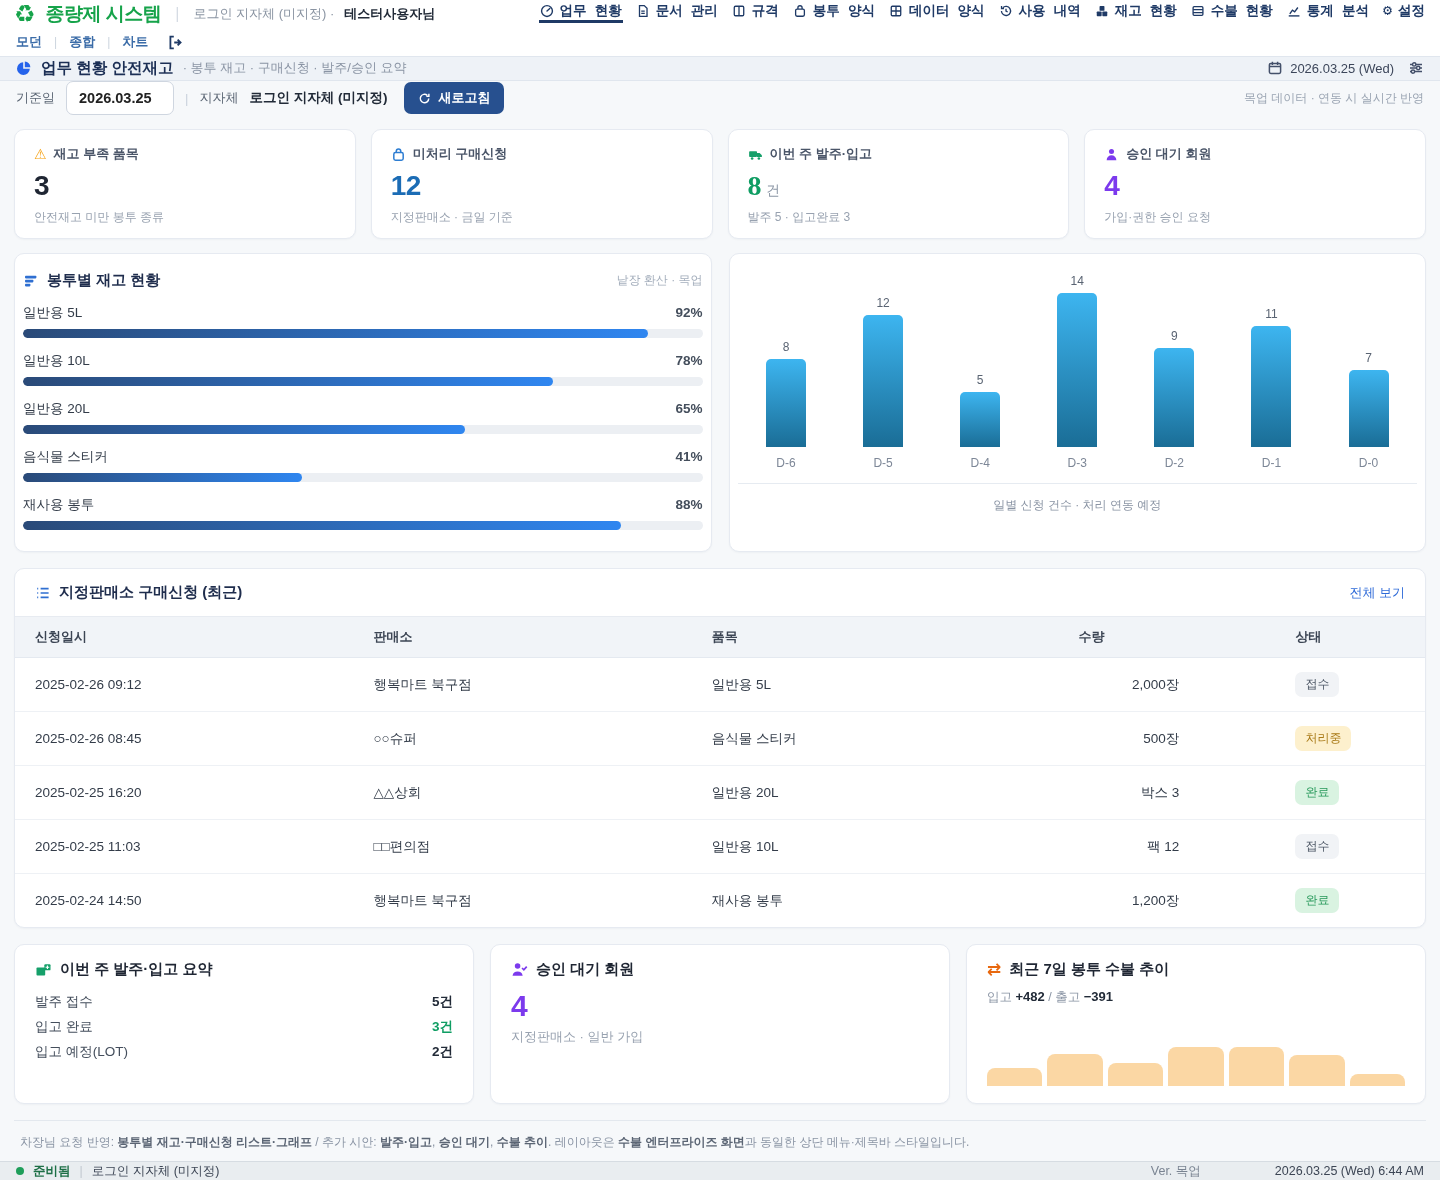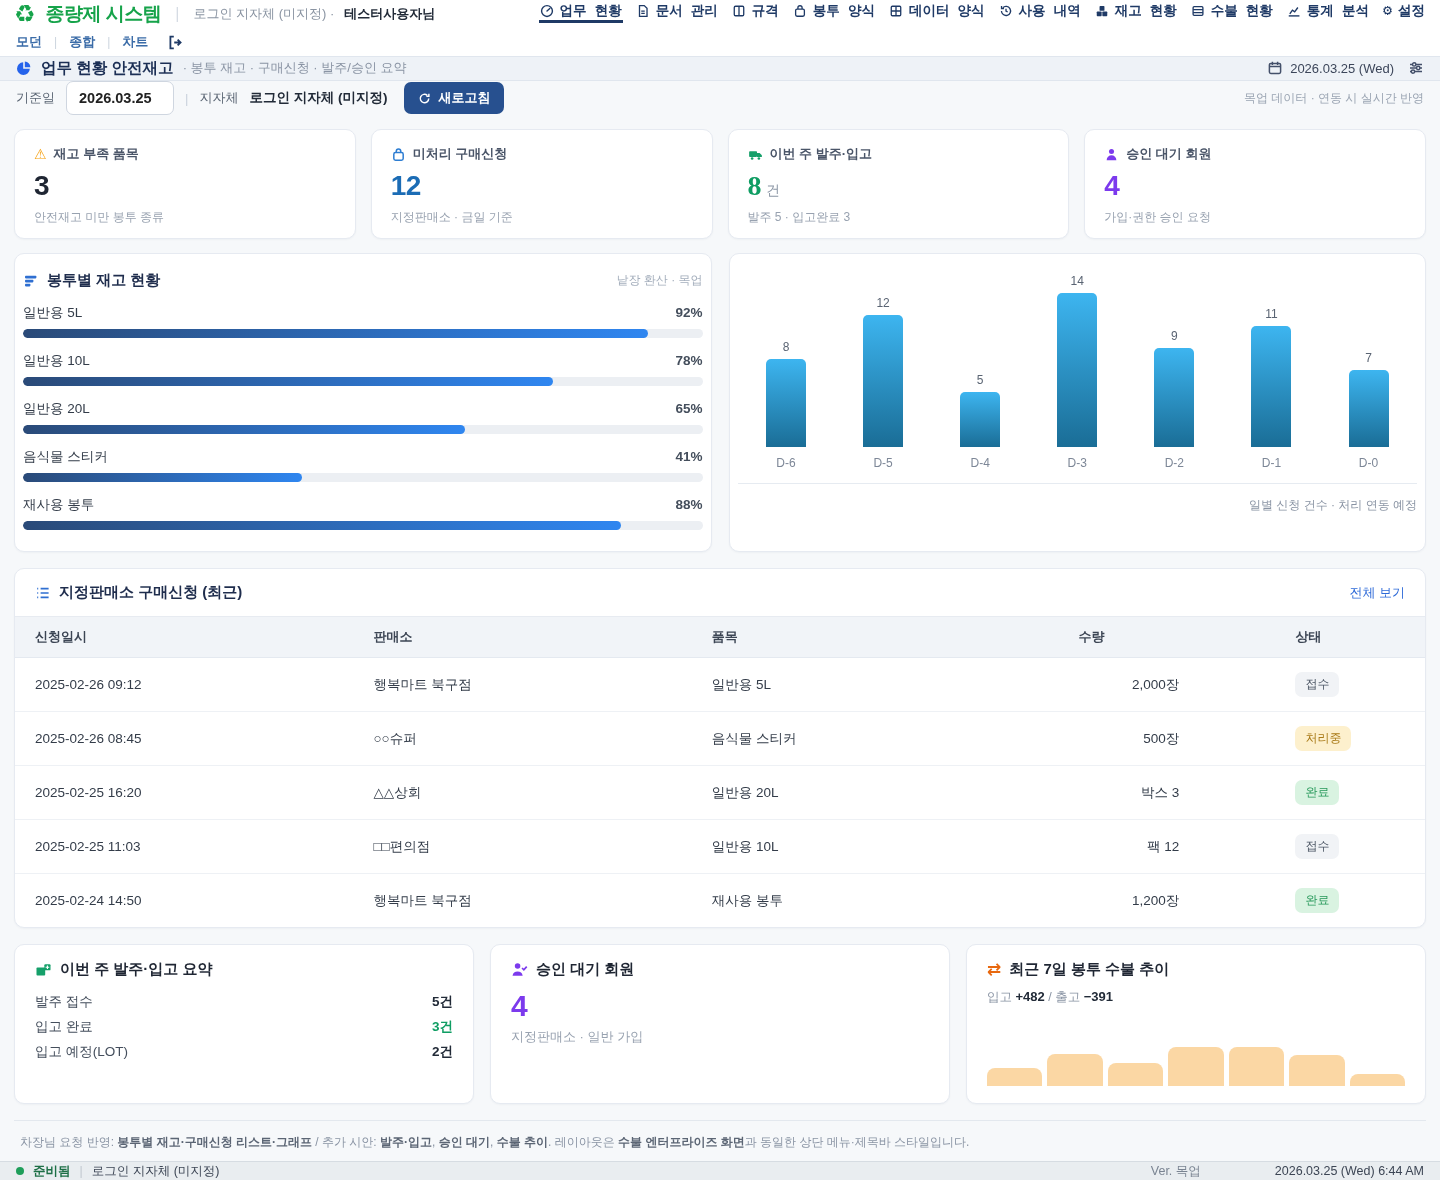--- a/index.html
+++ b/index.html
@@ -78,21 +78,21 @@
   .inv-pct { font-size:13.5px; color:#444e5c; font-weight:700; }
   .inv-track { margin-top:7px; height:9px; border-radius:5px; background:#eceff3; overflow:hidden; }
   .inv-fill { height:100%; border-radius:5px; background:linear-gradient(90deg,#2a4a78,#2f86f0); }
 
   .chart-plot { display:flex; align-items:flex-end; height:176px; }
   .chart-col { flex:1; height:176px; display:flex; flex-direction:column; justify-content:flex-end; align-items:center; }
   .bar-value { font-size:12px; color:#5a6473; margin-bottom:5px; }
   .vbar { width:40px; border-radius:5px 5px 0 0; background:linear-gradient(180deg,#3db5f0,#1a6d96); }
   .chart-xlabels { display:flex; padding:9px 0 13px; border-bottom:1px solid #e6ebf1; }
   .chart-xlabels span { flex:1; text-align:center; font-size:12px; color:#7d8797; }
-  .chart-caption { text-align:right; font-size:12px; color:#8a94a4; margin-top:13px; }
+  .chart-caption { text-align:center; font-size:12px; color:#8a94a4; margin-top:13px; }
 
   
   .table-panel { margin:2px 14px 0; }
   .table-head { display:flex; align-items:center; justify-content:space-between; padding:14px 20px; }
   .view-all { font-size:13px; color:#2f6bd8; cursor:pointer;margin-left:24px; }
   table.purchases { width:100%; border-collapse:collapse; table-layout:fixed; }
   .purchases th { background:#f1f4f8; font-size:13px; font-weight:700; color:#3c4554; text-align:left; padding:11px 20px; border-top:1px solid #e7ebf1; border-bottom:1px solid #e4e9f0; }
   .purchases td { font-size:13.5px; color:#333c49; padding:14px 20px; border-bottom:1px solid #eef1f5; }
   .purchases tr:last-child td { border-bottom:none; }
   .col-qty { text-align:right; }

